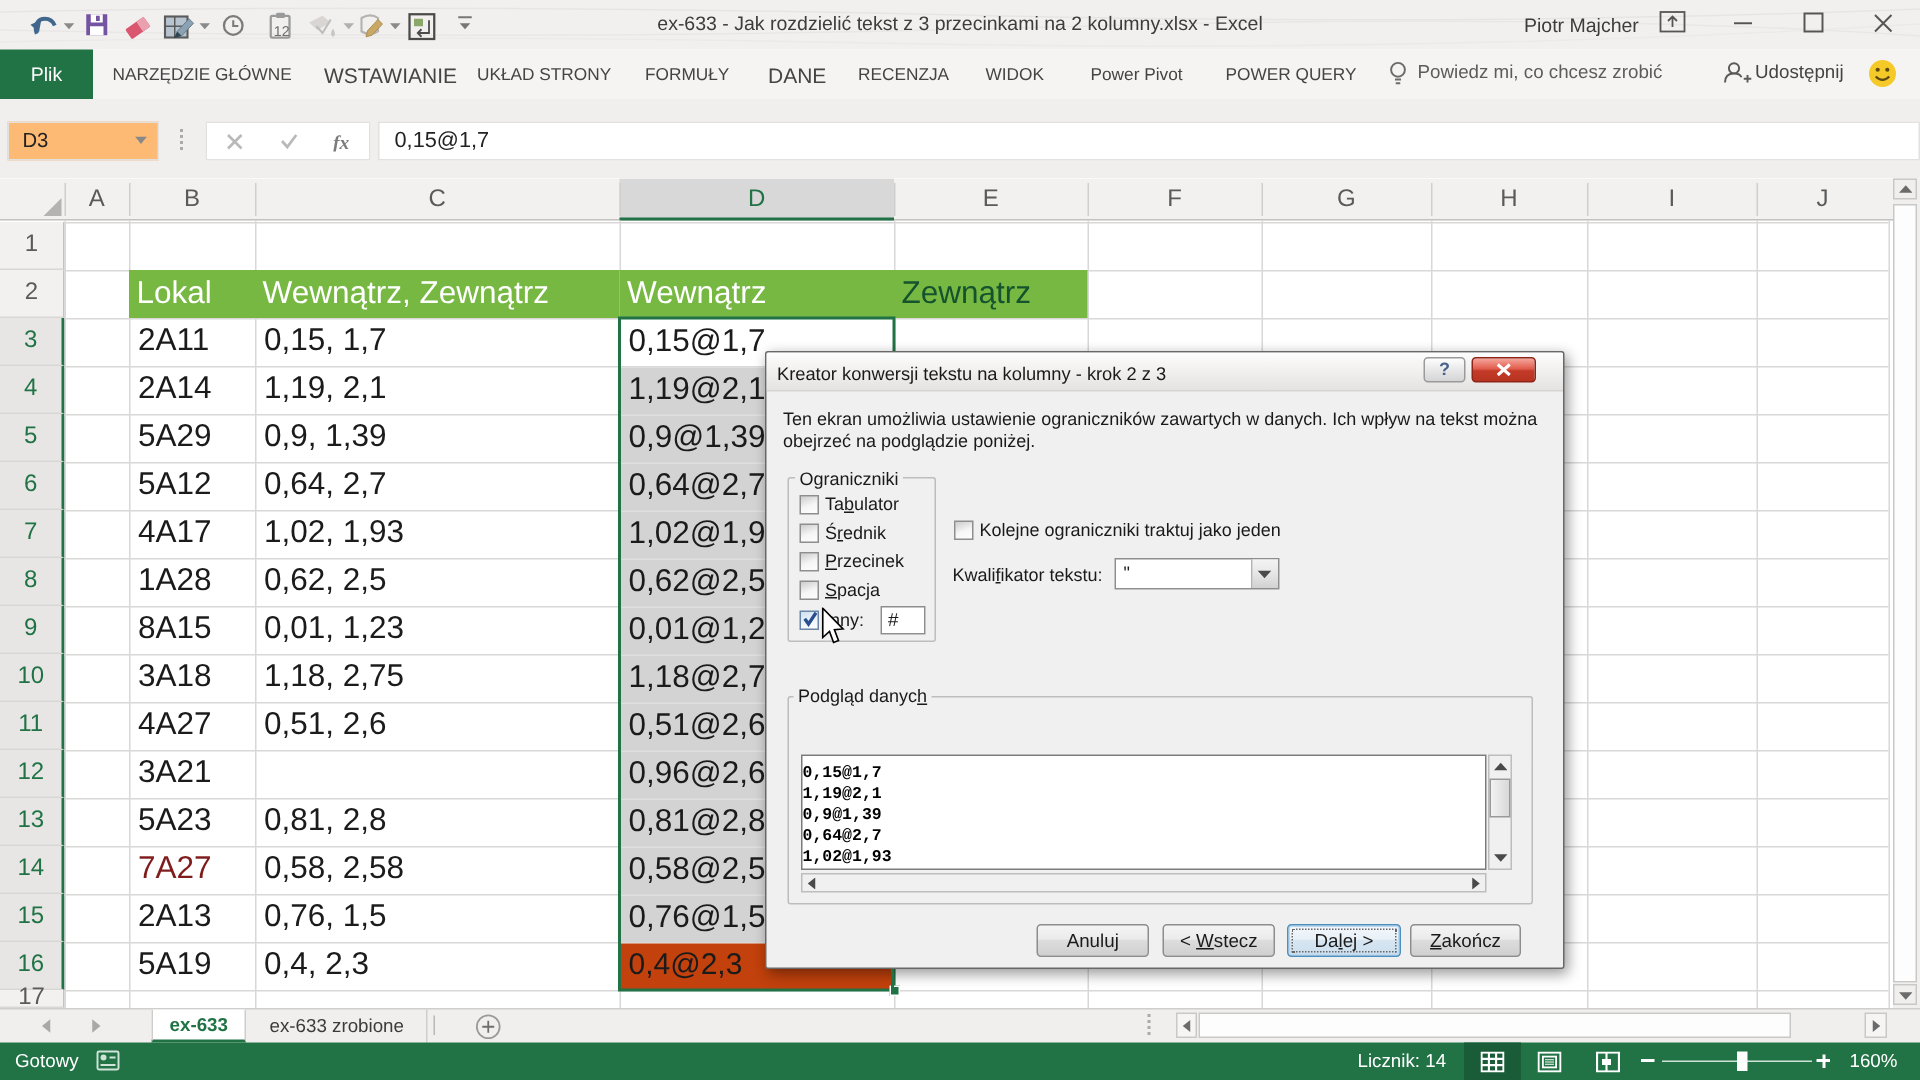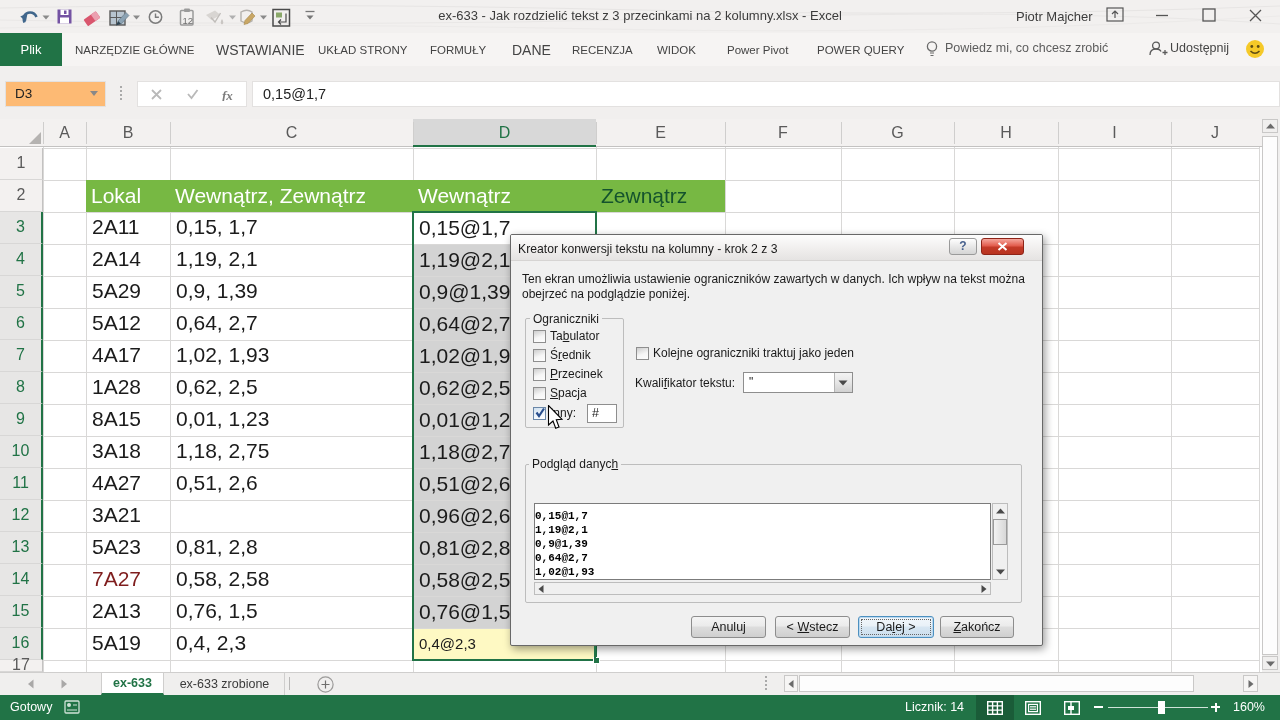--- a/index.html
+++ b/index.html
@@ -214,21 +214,21 @@
 <div class="abs" style="left:170px;top:413px;width:243px;height:32px;font-size:21px;color:#1b1b1b;line-height:30px;padding-left:6px;white-space:nowrap;">0,81, 2,8</div>
 <div class="abs" style="left:414px;top:414px;width:182px;height:31px;background:#d3d3d3;font-size:21px;color:#1b1b1b;line-height:29px;padding-left:5px;white-space:nowrap;">0,81@2,8</div>
 <div class="abs" style="left:86px;top:445px;width:84px;height:32px;font-size:21px;color:#7f1d1d;line-height:30px;padding-left:6px;white-space:nowrap;">7A27</div>
 <div class="abs" style="left:170px;top:445px;width:243px;height:32px;font-size:21px;color:#1b1b1b;line-height:30px;padding-left:6px;white-space:nowrap;">0,58, 2,58</div>
 <div class="abs" style="left:414px;top:446px;width:182px;height:31px;background:#d3d3d3;font-size:21px;color:#1b1b1b;line-height:29px;padding-left:5px;white-space:nowrap;">0,58@2,58</div>
 <div class="abs" style="left:86px;top:477px;width:84px;height:32px;font-size:21px;color:#1b1b1b;line-height:30px;padding-left:6px;white-space:nowrap;">2A13</div>
 <div class="abs" style="left:170px;top:477px;width:243px;height:32px;font-size:21px;color:#1b1b1b;line-height:30px;padding-left:6px;white-space:nowrap;">0,76, 1,5</div>
 <div class="abs" style="left:414px;top:478px;width:182px;height:31px;background:#d3d3d3;font-size:21px;color:#1b1b1b;line-height:29px;padding-left:5px;white-space:nowrap;">0,76@1,5</div>
 <div class="abs" style="left:86px;top:509px;width:84px;height:32px;font-size:21px;color:#1b1b1b;line-height:30px;padding-left:6px;white-space:nowrap;">5A19</div>
 <div class="abs" style="left:170px;top:509px;width:243px;height:32px;font-size:21px;color:#1b1b1b;line-height:30px;padding-left:6px;white-space:nowrap;">0,4, 2,3</div>
-<div class="abs" style="left:414px;top:510px;width:182px;height:31px;background:#fef9c3;font-size:15px;color:#1b1b1b;line-height:29px;padding-left:5px;white-space:nowrap;">0,4@2,3</div>
+<div class="abs" style="left:414px;top:510px;width:182px;height:31px;background:#c2410c;font-size:20px;color:#1b1b1b;line-height:29px;padding-left:5px;white-space:nowrap;">0,4@2,3</div>
 <div class="abs" style="left:412px;top:92px;width:185px;height:450px;border:2px solid #217346;"></div>
 <div class="abs" style="left:593px;top:538px;width:7px;height:7px;background:#217346;border:1px solid #fff;"></div>
 </div>
 <div class="abs" style="left:1262px;top:119px;width:18px;height:553px;background:#f0efee;"></div>
 <div class="abs" style="left:1262px;top:119px;width:16px;height:14px;background:#f0efee;border:1px solid #c9c8c7;"></div>
 <svg class="abs" style="left:1266px;top:123px;" width="9" height="6" viewBox="0 0 9 6">
       <path d="M 0 5.5 l 4.5 -5 l 4.5 5 z" fill="#6b6b6b"></path>
     </svg>
 <div class="abs" style="left:1262px;top:136px;width:16px;height:519px;background:#fdfdfd;border:1px solid #c9c8c7;"></div>
 <div class="abs" style="left:1262px;top:656px;width:16px;height:14px;background:#f0efee;border:1px solid #c9c8c7;"></div>

